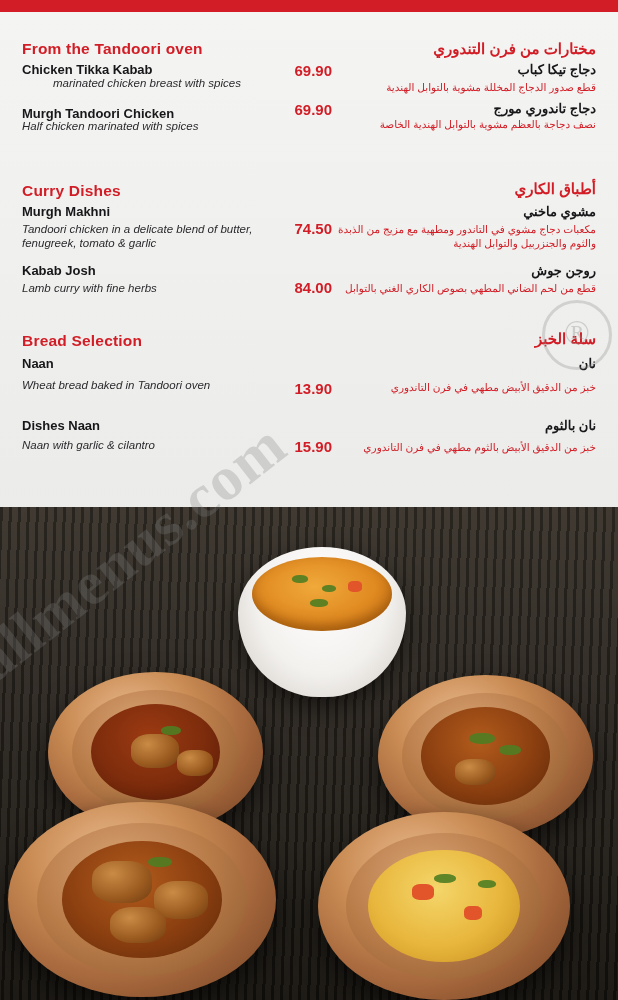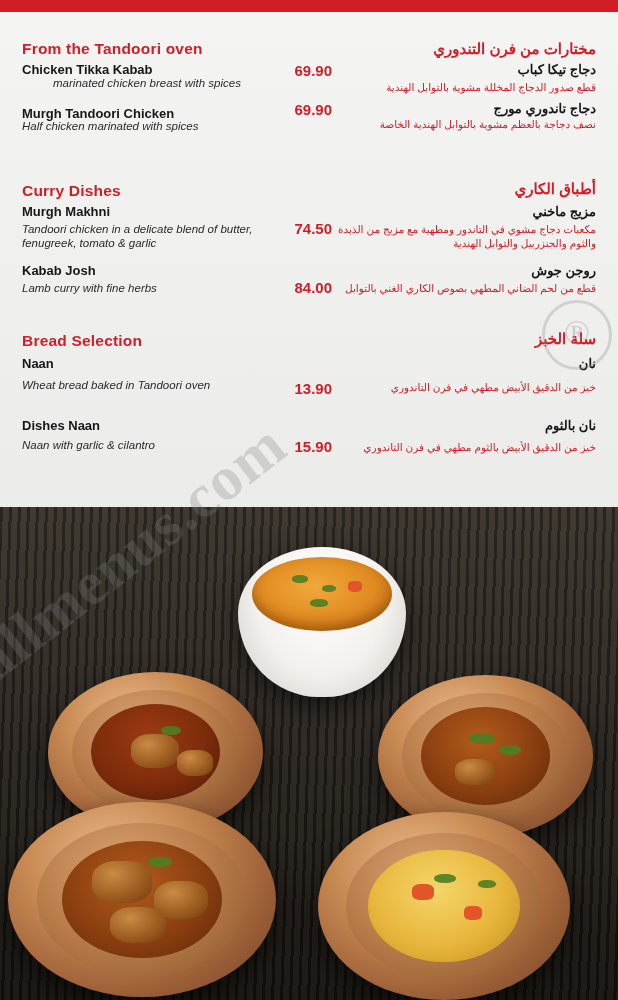--- a/index.html
+++ b/index.html
@@ -247,21 +247,21 @@
       <div class="item-en-desc" style="top:107px;">Half chicken marinated with spices</div>
       <div class="item-ar-desc" style="top:105px;">نصف دجاجة بالعظم مشوية بالتوابل الهندية الخاصة</div>
     </div>
 
     <div class="section">
       <div class="sec-head-en" style="top:170px;">Curry Dishes</div>
       <div class="sec-head-ar" style="top:168px;">أطباق الكاري</div>
 
       <div class="item-en-name" style="top:192px;">Murgh Makhni</div>
       <div class="item-price" style="top:208px;">74.50</div>
-      <div class="item-ar-name" style="top:192px;">مزيج ماخني</div>
+      <div class="item-ar-name" style="top:192px;">مشوي ماخني</div>
       <div class="item-en-desc" style="top:210px;">Tandoori chicken in a delicate blend of butter, fenugreek, tomato &amp; garlic</div>
       <div class="item-ar-desc" style="top:210px;">مكعبات دجاج مشوي في التاندور ومطهية مع مزيج من الذبدة والثوم والجنزربيل والتوابل الهندية</div>
 
       <div class="item-en-name" style="top:251px;">Kabab Josh</div>
       <div class="item-price" style="top:267px;">84.00</div>
       <div class="item-ar-name" style="top:251px;text-align:right;">روجن جوش</div>
       <div class="item-en-desc" style="top:269px;">Lamb curry with fine herbs</div>
       <div class="item-ar-desc" style="top:269px;">قطع من لحم الضاني المطهي بصوص الكاري الغني بالتوابل</div>
     </div>
 

